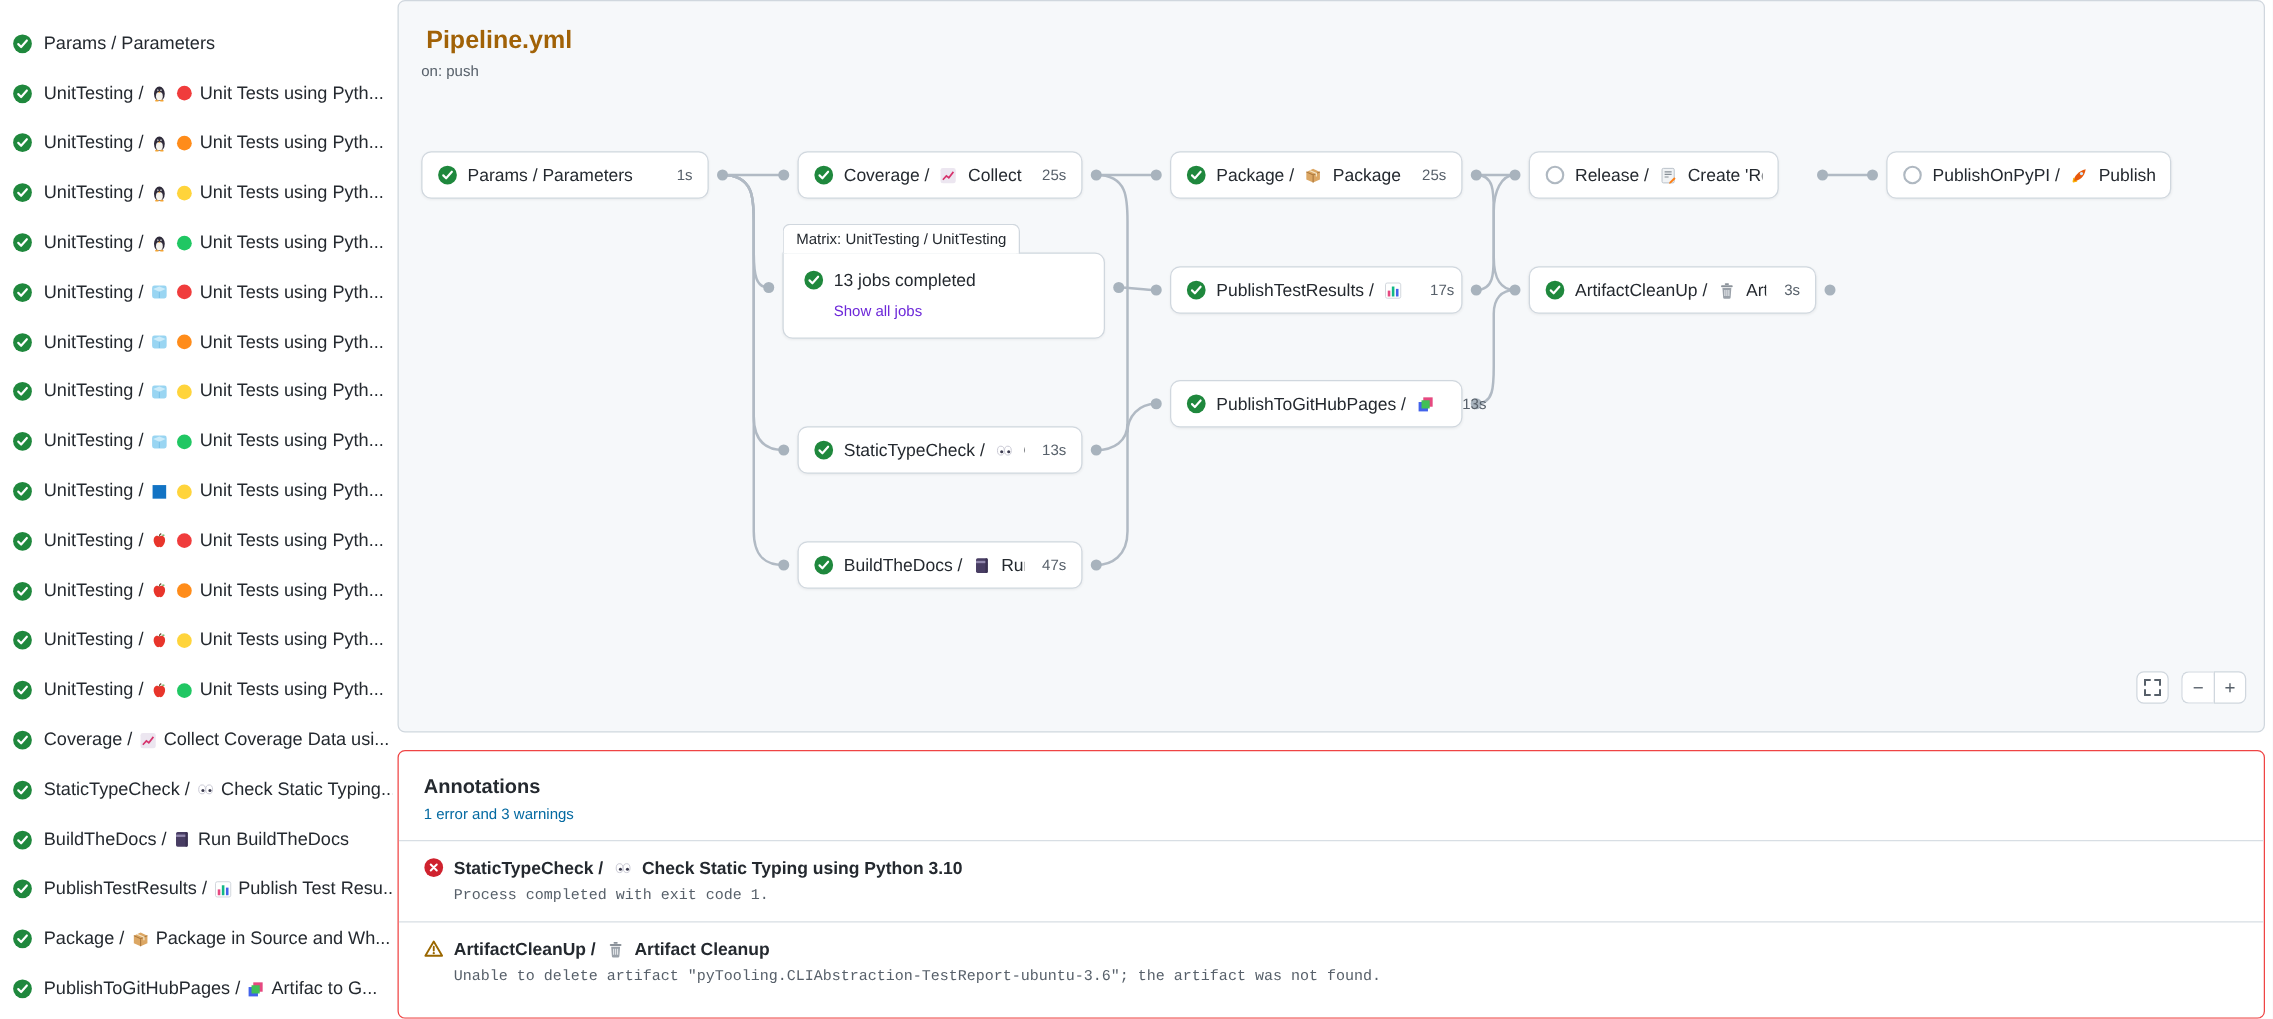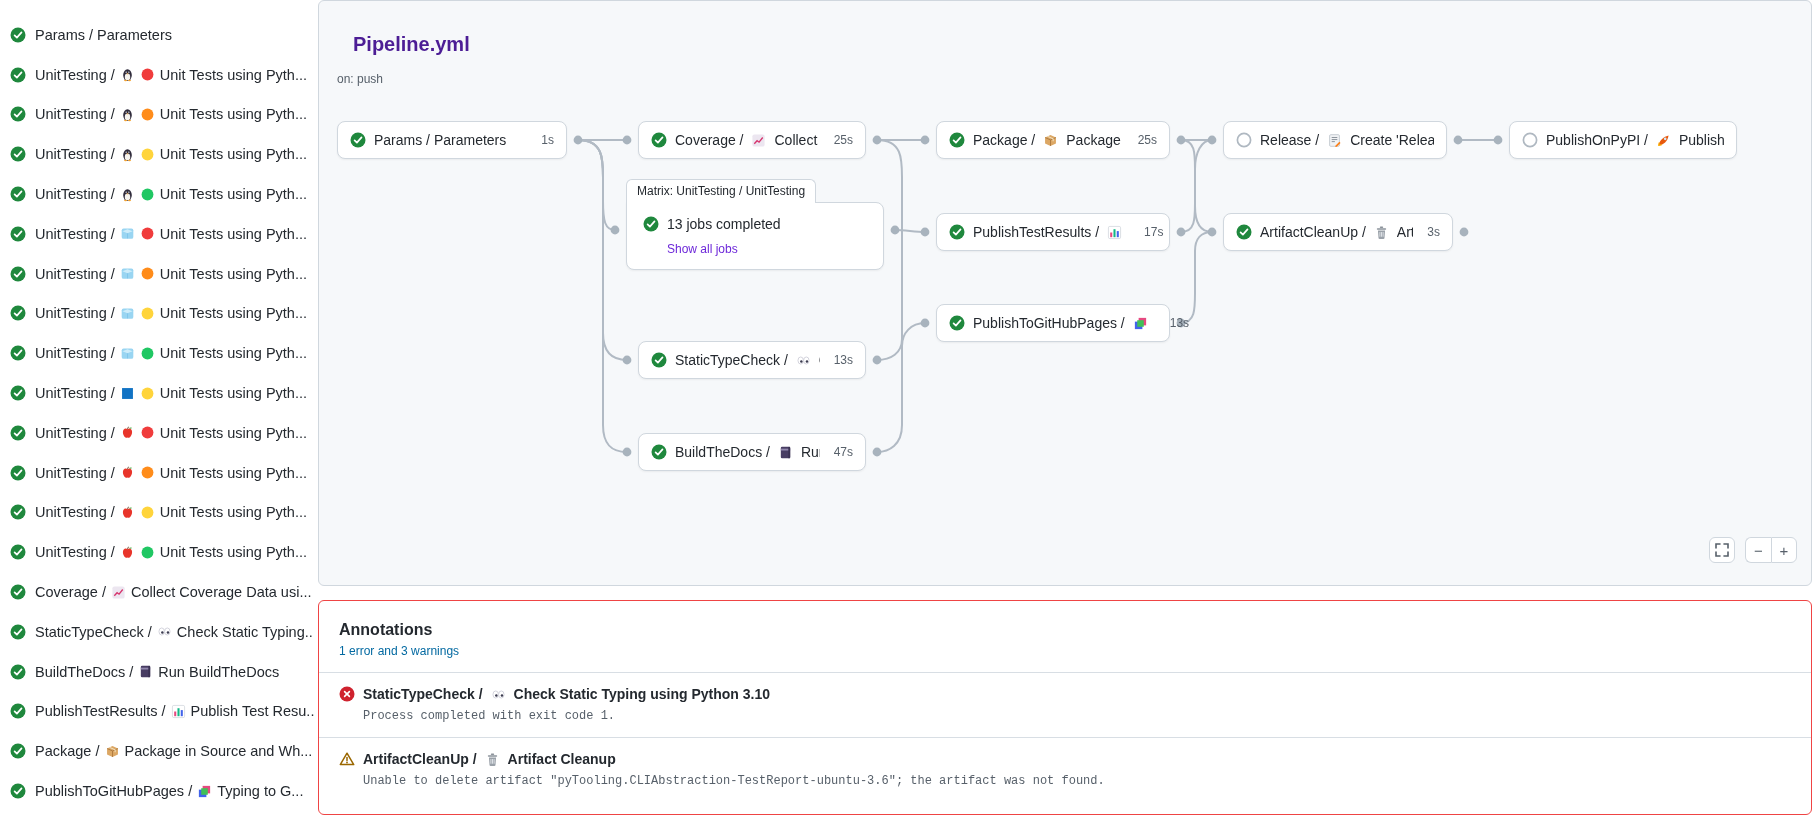--- a/index.html
+++ b/index.html
@@ -25,21 +25,21 @@
   .icon svg { width:16px; height:16px; display:block; }
   .icon.sm, .icon.sm svg { width:15px; height:15px; flex-basis:15px; }
   
   .main { flex:1; display:flex; flex-direction:column; padding-right:6px; }
   
   .graph-panel {
     position:relative; width:1494px; height:586px;
     background:#f6f8fa; border:1px solid #d0d7de; border-radius:6px;
   }
   .graph-head { position:absolute; left:18px; top:16px; }
-  .graph-head h2 { margin:16px; font-size:20px; font-weight:700; color:#4c1d95; }
+  .graph-head h2 { margin:4px; font-size:20px; font-weight:700; color:#a16207; }
   .graph-head .trigger { margin-top:6px; font-size:12px; color:#57606a; }
   svg.edges { position:absolute; inset:0; width:1494px; height:586px; pointer-events:none; }
   .node {
     position:absolute; height:38px; display:flex; align-items:center; gap:8px;
     padding:0 12px; background:#fff; border:1px solid #d0d7de; border-radius:8px;
     box-shadow:0 1px 2px rgba(31,35,40,.06); font-size:14px; cursor:pointer;
   }
   .node .nname { white-space:nowrap; }
   .node .nlabel { flex:1 1 auto; min-width:0; white-space:nowrap; overflow:hidden; }
   .node .ndur { margin-left:auto; padding-left:6px; font-size:12px; color:#57606a; flex:0 0 auto; }
@@ -536,21 +536,21 @@
       </span>
       <span class="txt">
         <span>PublishToGitHubPages /</span>
         <span class="icon sm">
           <svg viewBox="0 0 16 16">
             <rect x="2" y="6" width="8" height="8" fill="#4263eb"></rect>
             <rect x="6" y="2" width="8" height="8" fill="#e64980"></rect>
             <rect x="4.5" y="4.5" width="7" height="7" fill="#40c057"></rect>
           </svg>
         </span>
-        <span>Typing to G...</span>
+        <span>Artifac to G...</span>
       </span>
     </div>
   </aside>
 
 <main class="main">
 
   <section class="graph-panel" id="graph-panel">
     <svg class="edges" id="edges">
         <path d="M259,139 H308" fill="none" stroke="#b1bac4" stroke-width="2"></path>
         <path d="M259,139 C284,139 284,158 284,176 V200 C284,220 286,229 296,229" fill="none" stroke="#b1bac4" stroke-width="2"></path>
@@ -660,21 +660,21 @@
         <span class="icon sm">
           <svg viewBox="0 0 16 16">
             <path d="M2.2 4.8L8 2.2l5.8 2.6v6.4L8 13.8l-5.8-2.6z" fill="#dca764"></path>
             <path d="M2.2 4.8L8 7.4l5.8-2.6M8 7.4v6.4" stroke="#a9763b" stroke-width=".9" fill="none"></path>
             <path d="M4.9 3.6l5.9 2.6v2.6" stroke="#f3e3c3" stroke-width="1.1" fill="none"></path>
           </svg>
         </span>
         <span class="nlabel">Package in So...</span>
         <span class="ndur">25s</span>
       </div>
-      <div class="node" style="left: 904px; top: 120px; width: 224px;">
+      <div class="node" style="left: 904px; top: 120px; width: 200px;">
         <span class="icon ">
           <svg viewBox="0 0 16 16">
             <circle cx="8" cy="8" r="6.6" fill="none" stroke="#afb8c1" stroke-width="1.7"></circle>
           </svg>
         </span>
         <span class="nname">Release /</span>
         <span class="icon sm">
           <svg viewBox="0 0 16 16">
             <rect x="2.8" y="1.8" width="10.4" height="12.4" rx="1.2" fill="#f1f3f5" stroke="#b6bec6" stroke-width=".8"></rect>
             <path d="M5 4.8h6M5 7h6M5 9.2h3.4" stroke="#868e96" stroke-width="1"></path>

